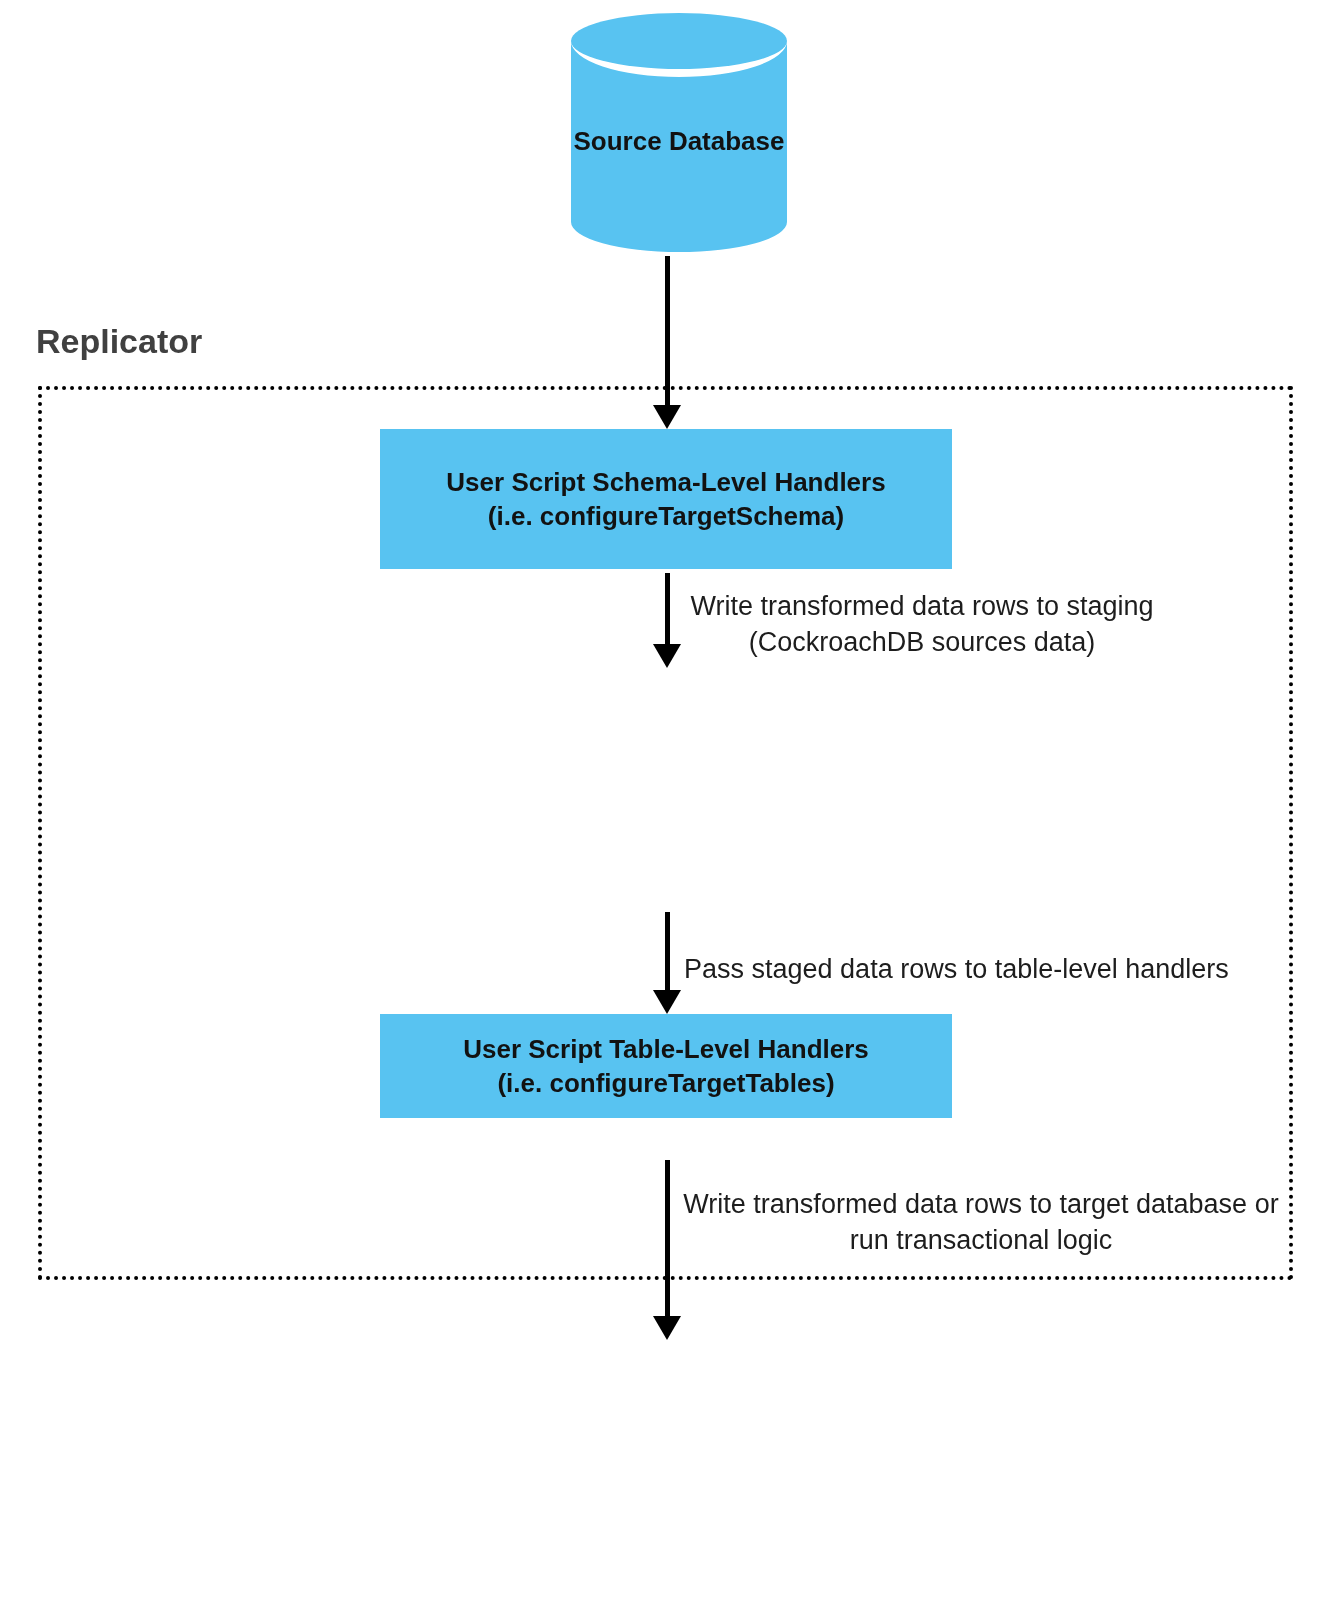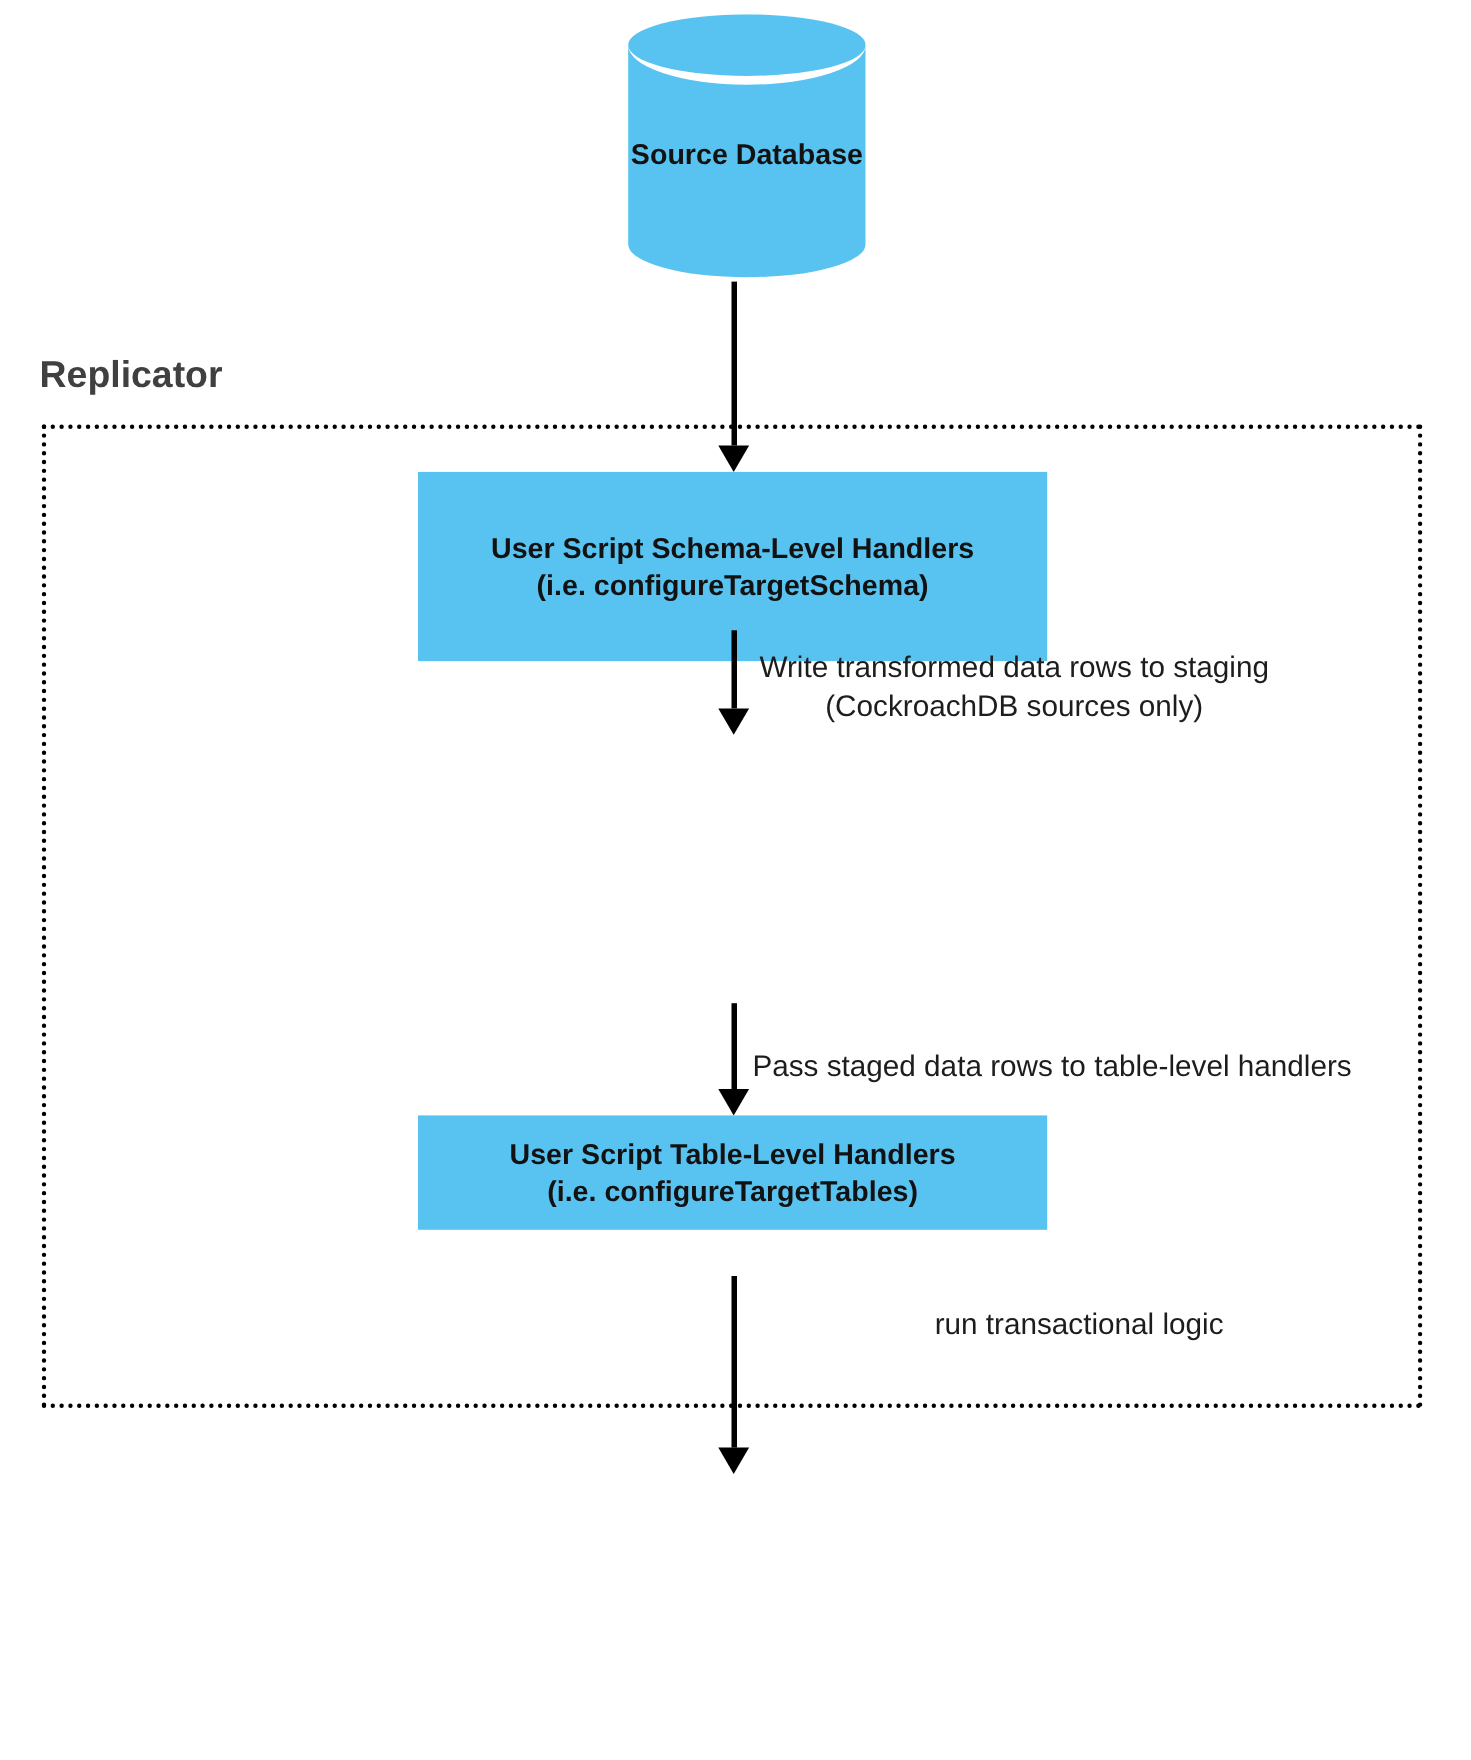--- a/index.html
+++ b/index.html
@@ -52,21 +52,21 @@
   .proc-box{
     position:absolute;
     left:380px;width:572px;
     background:var(--node-fill);
     display:flex;flex-direction:column;
     align-items:center;justify-content:center;
     text-align:center;
     font-size:26px;font-weight:bold;line-height:34px;
     color:var(--text-dark);
   }
-  #box-schema{top:429px;height:172px;}
+  #box-schema{top:429px;height:140px;}
   #box-table{top:1014px;height:104px;}
   .proc-box .line{display:block;}
   
   .arrow{
     position:absolute;
     left:653px;width:28px;
     display:flex;flex-direction:column;align-items:center;
   }
   .arrow .shaft{width:5px;flex:1;background:var(--line-color);}
   .arrow .head{
@@ -119,37 +119,38 @@
     <span class="line">User Script Schema-Level Handlers</span>
     <span class="line">(i.e. configureTargetSchema)</span>
   </div>
 
   <div class="arrow" id="arrow-2">
     <div class="shaft"></div>
     <div class="head"></div>
   </div>
   <div class="edge-label" id="edge2-label">
     <span class="line">Write transformed data rows to staging</span>
-    <span class="line">(CockroachDB sources only)</span>
+    <span class="line">(CockroachDB sources data)</span>
   </div>
 
 
   <div class="arrow" id="arrow-3">
     <div class="shaft"></div>
     <div class="head"></div>
   </div>
   <div class="edge-label" id="edge3-label">Pass staged data rows to table-level handlers</div>
 
   <div class="proc-box" id="box-table">
     <span class="line">User Script Table-Level Handlers</span>
     <span class="line">(i.e. configureTargetTables)</span>
   </div>
 
   <div class="arrow" id="arrow-4">
     <div class="shaft"></div>
     <div class="head"></div>
   </div>
   <div class="edge-label" id="edge4-label">
+    <span class="line">Write transformed data rows to target database or</span>
     <span class="line">run transactional logic</span>
   </div>
 
 
 </div>
 
 </body></html>

